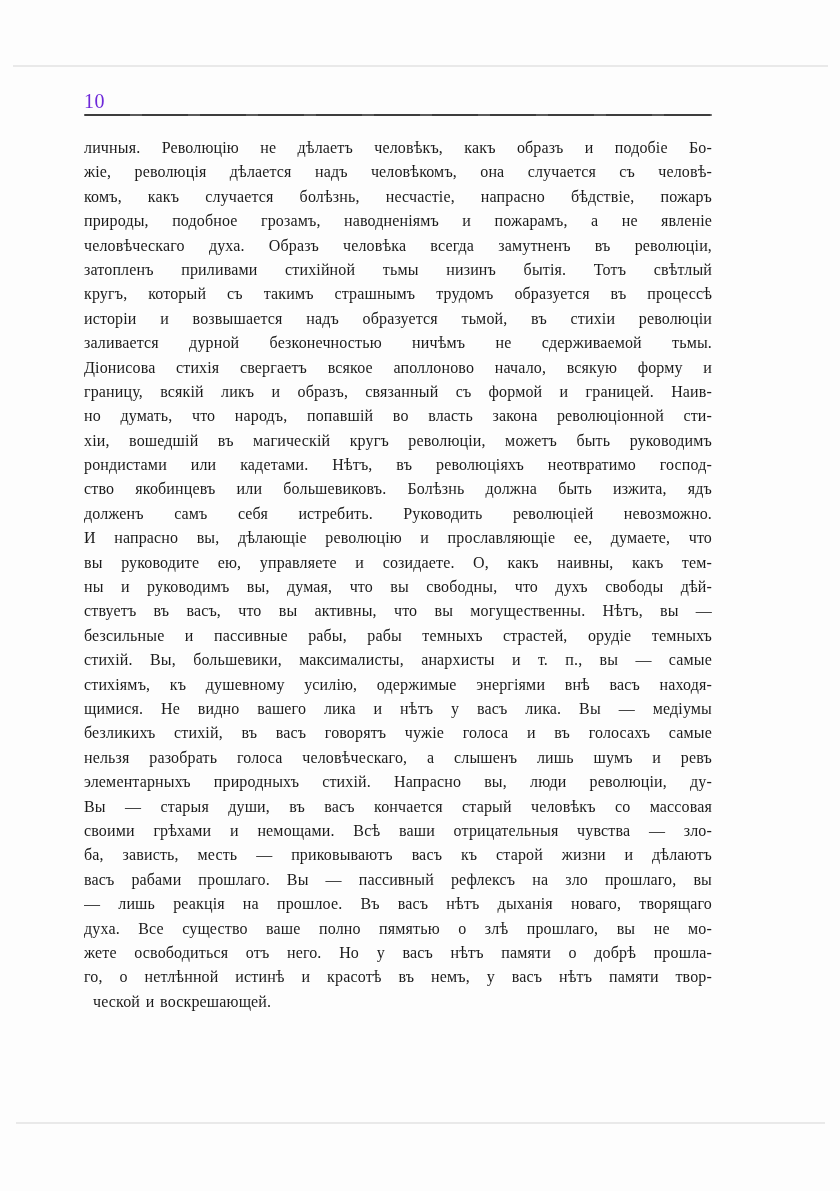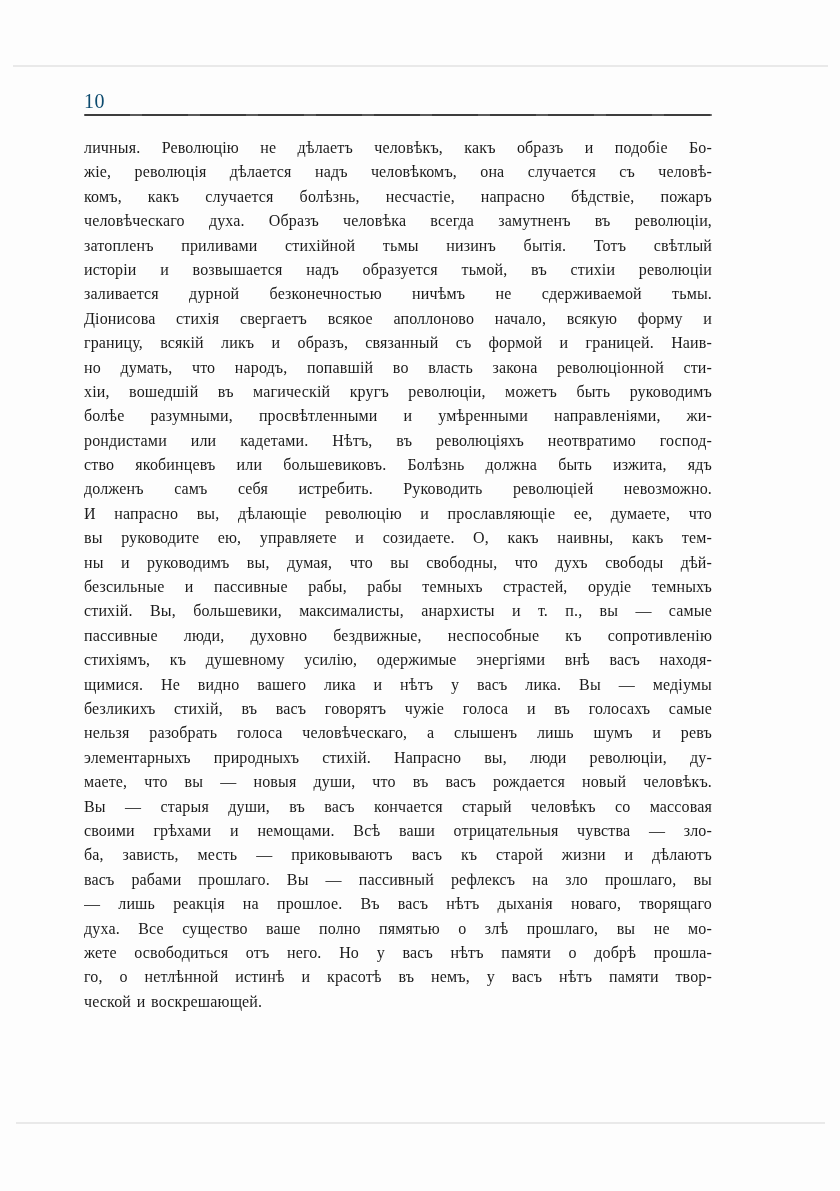--- a/index.html
+++ b/index.html
@@ -29,21 +29,21 @@
     left: 16px;
     right: 15px;
     top: 1122px;
   }
   .page-number {
     position: absolute;
     left: 84px;
     top: 90px;
     font-size: 20px;
     letter-spacing: 0.5px;
-    color: #0c4a6e;
+    color: #6d28d9;
   }
   .header-rule {
     position: absolute;
     left: 84px;
     top: 114px;
     width: 628px;
     height: 2px;
     background: repeating-linear-gradient(90deg,
       #3d3d3d 0px, #3d3d3d 46px,
       #5a5a5a 46px, #5a5a5a 58px);
@@ -60,61 +60,62 @@
     line-height: 24.4px;
     height: 24.4px;
     overflow: hidden;
     text-align: justify;
     text-align-last: justify;
     word-spacing: 1.5px;
     letter-spacing: 0.15px;
   }
   .text-line.last-line {
     text-align-last: left;
+    margin-left: 9px;
   }
 </style>
 </head>
 <body>
 
 <div class="scan-artifact artifact-top"></div>
 
 <div class="scan-artifact artifact-bottom"></div>
 
 <div class="page-number">10</div>
 
 <div class="header-rule"></div>
 
 <div class="text-block">
     <div class="text-line">личныя. Революцію не дѣлаетъ человѣкъ, какъ образъ и подобіе Бо-</div>
     <div class="text-line">жіе, революція дѣлается надъ человѣкомъ, она случается съ человѣ-</div>
     <div class="text-line">комъ, какъ случается болѣзнь, несчастіе, напрасно бѣдствіе, пожаръ</div>
+    <div class="text-line">природы, подобное грозамъ, наводненіямъ и пожарамъ, а не явленіе</div>
     <div class="text-line">человѣческаго духа. Образъ человѣка всегда замутненъ въ революціи,</div>
     <div class="text-line">затопленъ приливами стихійной тьмы низинъ бытія. Тотъ свѣтлый</div>
+    <div class="text-line">кругъ, который съ такимъ страшнымъ трудомъ образуется въ процессѣ</div>
     <div class="text-line">исторіи и возвышается надъ образуется тьмой, въ стихіи революціи</div>
     <div class="text-line">заливается дурной безконечностью ничѣмъ не сдерживаемой тьмы.</div>
     <div class="text-line">Діонисова стихія свергаетъ всякое аполлоново начало, всякую форму и</div>
     <div class="text-line">границу, всякій ликъ и образъ, связанный съ формой и границей. Наив-</div>
     <div class="text-line">но думать, что народъ, попавшій во власть закона революціонной сти-</div>
     <div class="text-line">хіи, вошедшій въ магическій кругъ революціи, можетъ быть руководимъ</div>
-    <div class="text-line">болѣе разумными, просвѣтленными и умѣренными направленіями, жи-</div>
     <div class="text-line">рондистами или кадетами. Нѣтъ, въ революціяхъ неотвратимо господ-</div>
     <div class="text-line">ство якобинцевъ или большевиковъ. Болѣзнь должна быть изжита, ядъ</div>
     <div class="text-line">долженъ самъ себя истребить. Руководить революціей невозможно.</div>
     <div class="text-line">И напрасно вы, дѣлающіе революцію и прославляющіе ее, думаете, что</div>
     <div class="text-line">вы руководите ею, управляете и созидаете. О, какъ наивны, какъ тем-</div>
     <div class="text-line">ны и руководимъ вы, думая, что вы свободны, что духъ свободы дѣй-</div>
+    <div class="text-line">ствуетъ въ васъ, что вы активны, что вы могущественны. Нѣтъ, вы —</div>
     <div class="text-line">безсильные и пассивные рабы, рабы темныхъ страстей, орудіе темныхъ</div>
     <div class="text-line">стихій. Вы, большевики, максималисты, анархисты и т. п., вы — самые</div>
-    <div class="text-line">пассивные люди, духовно бездвижные, неспособные къ сопротивленію</div>
     <div class="text-line">стихіямъ, къ душевному усилію, одержимые энергіями внѣ васъ находя-</div>
     <div class="text-line">щимися. Не видно вашего лика и нѣтъ у васъ лика. Вы — медіумы</div>
     <div class="text-line">безликихъ стихій, въ васъ говорятъ чужіе голоса и въ голосахъ самые</div>
     <div class="text-line">нельзя разобрать голоса человѣческаго, а слышенъ лишь шумъ и ревъ</div>
     <div class="text-line">элементарныхъ природныхъ стихій. Напрасно вы, люди революціи, ду-</div>
-    <div class="text-line">маете, что вы — новыя души, что въ васъ рождается новый человѣкъ.</div>
     <div class="text-line">Вы — старыя души, въ васъ кончается старый человѣкъ со массовая</div>
     <div class="text-line">своими грѣхами и немощами. Всѣ ваши отрицательныя чувства — зло-</div>
     <div class="text-line">ба, зависть, месть — приковываютъ васъ къ старой жизни и дѣлаютъ</div>
     <div class="text-line">васъ рабами прошлаго. Вы — пассивный рефлексъ на зло прошлаго, вы</div>
     <div class="text-line">— лишь реакція на прошлое. Въ васъ нѣтъ дыханія новаго, творящаго</div>
     <div class="text-line">духа. Все существо ваше полно пямятью о злѣ прошлаго, вы не мо-</div>
     <div class="text-line">жете освободиться отъ него. Но у васъ нѣтъ памяти о добрѣ прошла-</div>
     <div class="text-line">го, о нетлѣнной истинѣ и красотѣ въ немъ, у васъ нѣтъ памяти твор-</div>
     <div class="text-line last-line">ческой и воскрешающей.</div>
   </div>

